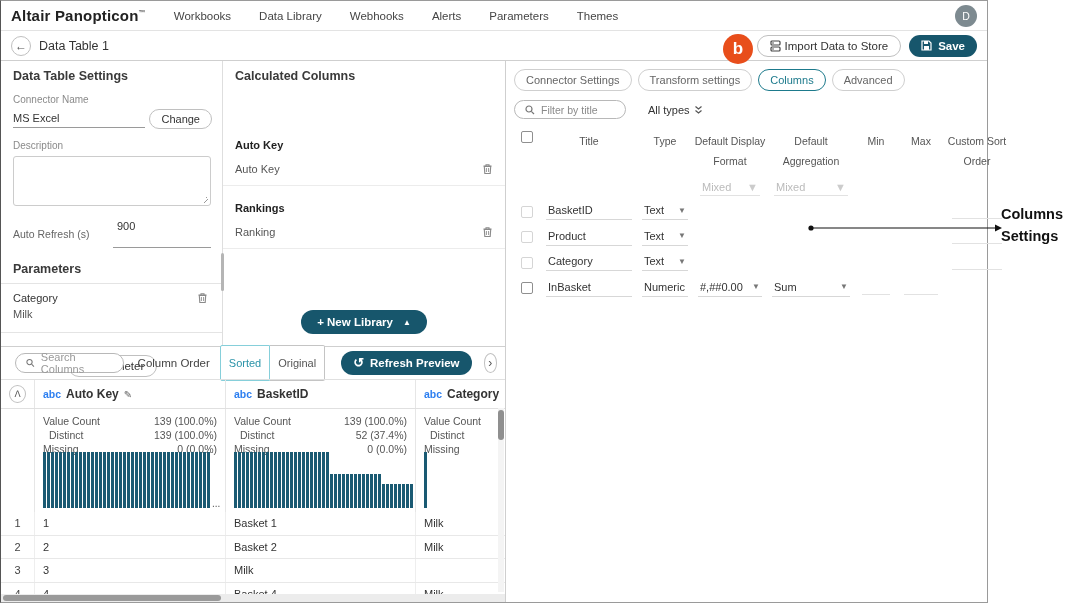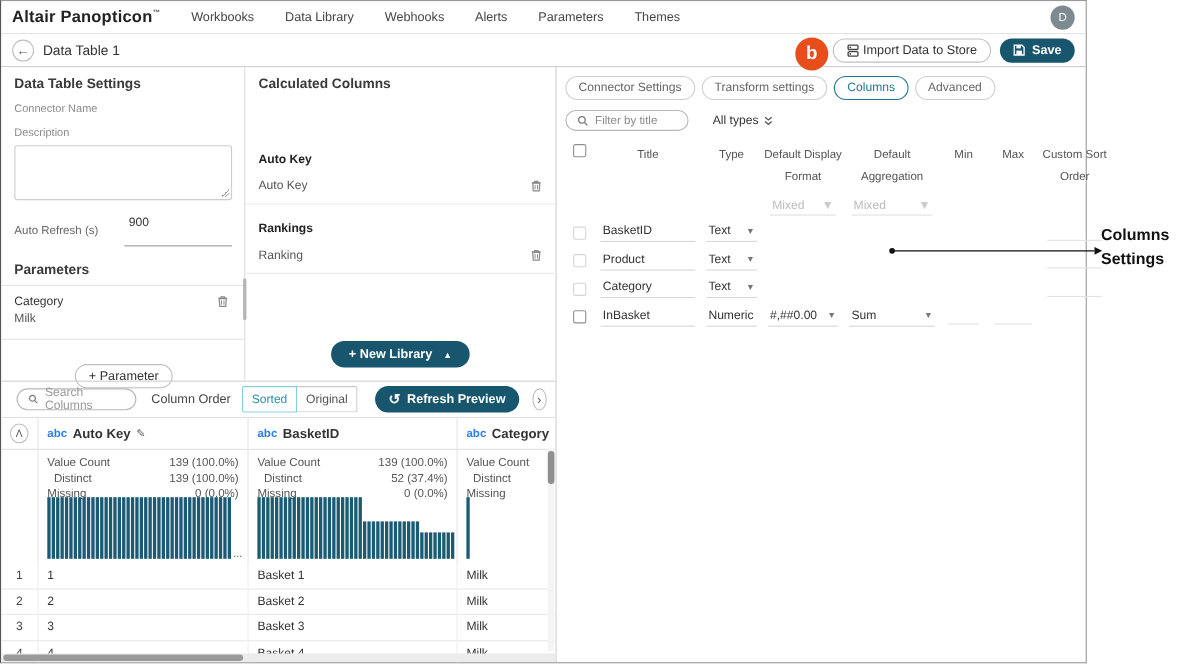--- a/index.html
+++ b/index.html
@@ -73,21 +73,21 @@
   .trash { cursor:pointer; }
   svg.ic { display:block; }
 
   
   .preview { flex:1; border-top:1px solid #cfcfcf; display:flex; flex-direction:column; min-height:0; position:relative; }
   .ptbar { height:32px; flex:0 0 32px; display:flex; align-items:center; padding:0 8px 0 14px; gap:10px; }
   .search-pill { display:flex; align-items:center; gap:6px; height:20px; border:1px solid #b8b8b8; border-radius:10px; padding:0 10px; width:158px; background:#fff; }
   .search-pill .ph { font-size:11px; color:#999; }
   .corder-label { font-size:11.5px; color:#444; margin-left:4px; white-space:nowrap; }
   .toggle { display:flex; }
-  .tg-btn { height:24px; padding:0 8px; font-size:11px; border:1px solid #c4c4c4; background:#fff; color:#555; cursor:pointer; display:flex; align-items:center; }
+  .tg-btn { height:36px; padding:0 8px; font-size:11px; border:1px solid #c4c4c4; background:#fff; color:#555; cursor:pointer; display:flex; align-items:center; }
   .tg-btn.on { border-color:#86cfda; color:#2a93a8; }
   .tg-btn:first-child { border-radius:2px 0 0 2px; }
   .tg-btn:last-child { border-radius:0 2px 2px 0; border-left:none; }
   .refresh-btn { height:24px; border-radius:12px; margin-left:6px; }
   .next-btn { margin-left:2px; }
 
   
   .ptable { flex:1; min-height:0; position:relative; overflow:hidden; border-top:1px solid #e0e0e0; }
   .pt-grid { display:grid; grid-template-columns:34px 191px 190px 90px; }
   .pt-head { border-bottom:1px solid #e0e0e0; }
@@ -181,20 +181,24 @@
       </div>
     </div>
 
     <div class="main">
       <div class="left-col">
         <div class="top-row">
 
           <div class="settings">
             <div class="panel-title">Data Table Settings</div>
             <div class="small-label">Connector Name</div>
+            <div class="conn-row">
+              <div class="uline-val">MS Excel</div>
+              <button class="chg-btn">Change</button>
+            </div>
             <div class="small-label">Description</div>
             <div class="desc-box"></div>
             <div class="ar-row">
               <div class="ar-label">Auto Refresh (s)</div>
               <div class="ar-val">900</div>
             </div>
             <div class="params-title">Parameters</div>
             <div class="hr"></div>
             <div id="params-list">
                 <div class="param-item">
@@ -450,21 +454,20 @@
                 </div>
                 <div class="pt-grid pt-row">
                   <div class="rn">2</div>
                   <div>2</div>
                   <div>Basket 2</div>
                   <div>Milk</div>
                 </div>
                 <div class="pt-grid pt-row">
                   <div class="rn">3</div>
                   <div>3</div>
-                  <div>Basket 3</div>
                   <div>Milk</div>
                 </div>
                 <div class="pt-grid pt-row">
                   <div class="rn">4</div>
                   <div>4</div>
                   <div>Basket 4</div>
                   <div>Milk</div>
                 </div>
               </div>
             <div class="vscroll">

